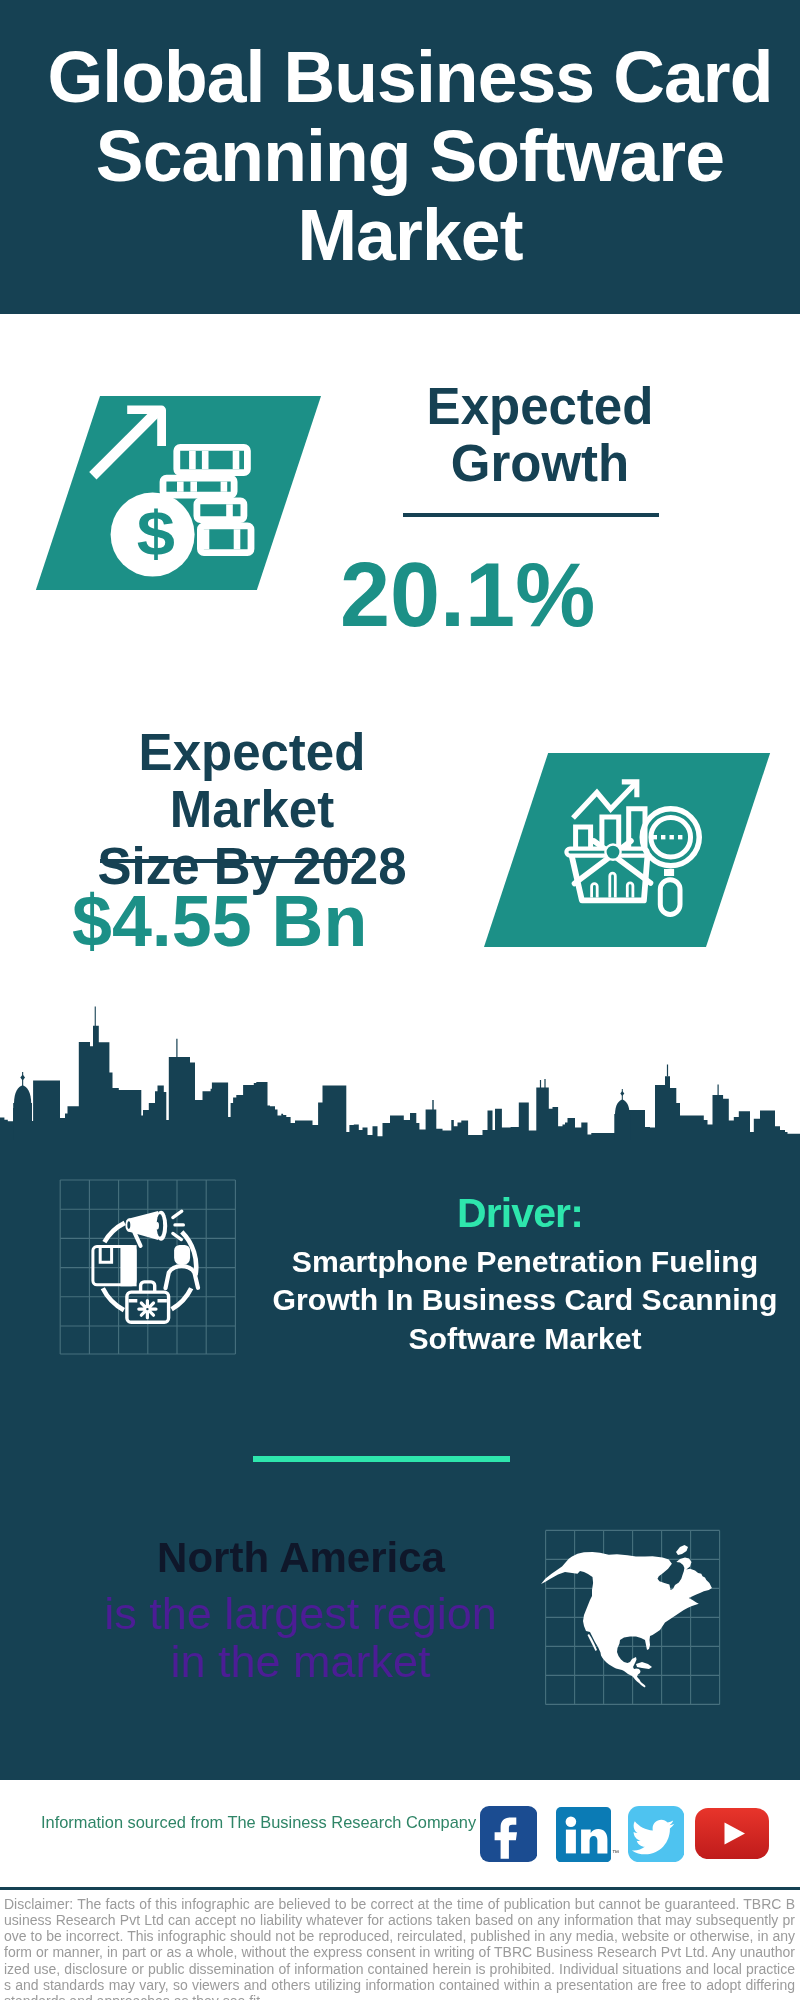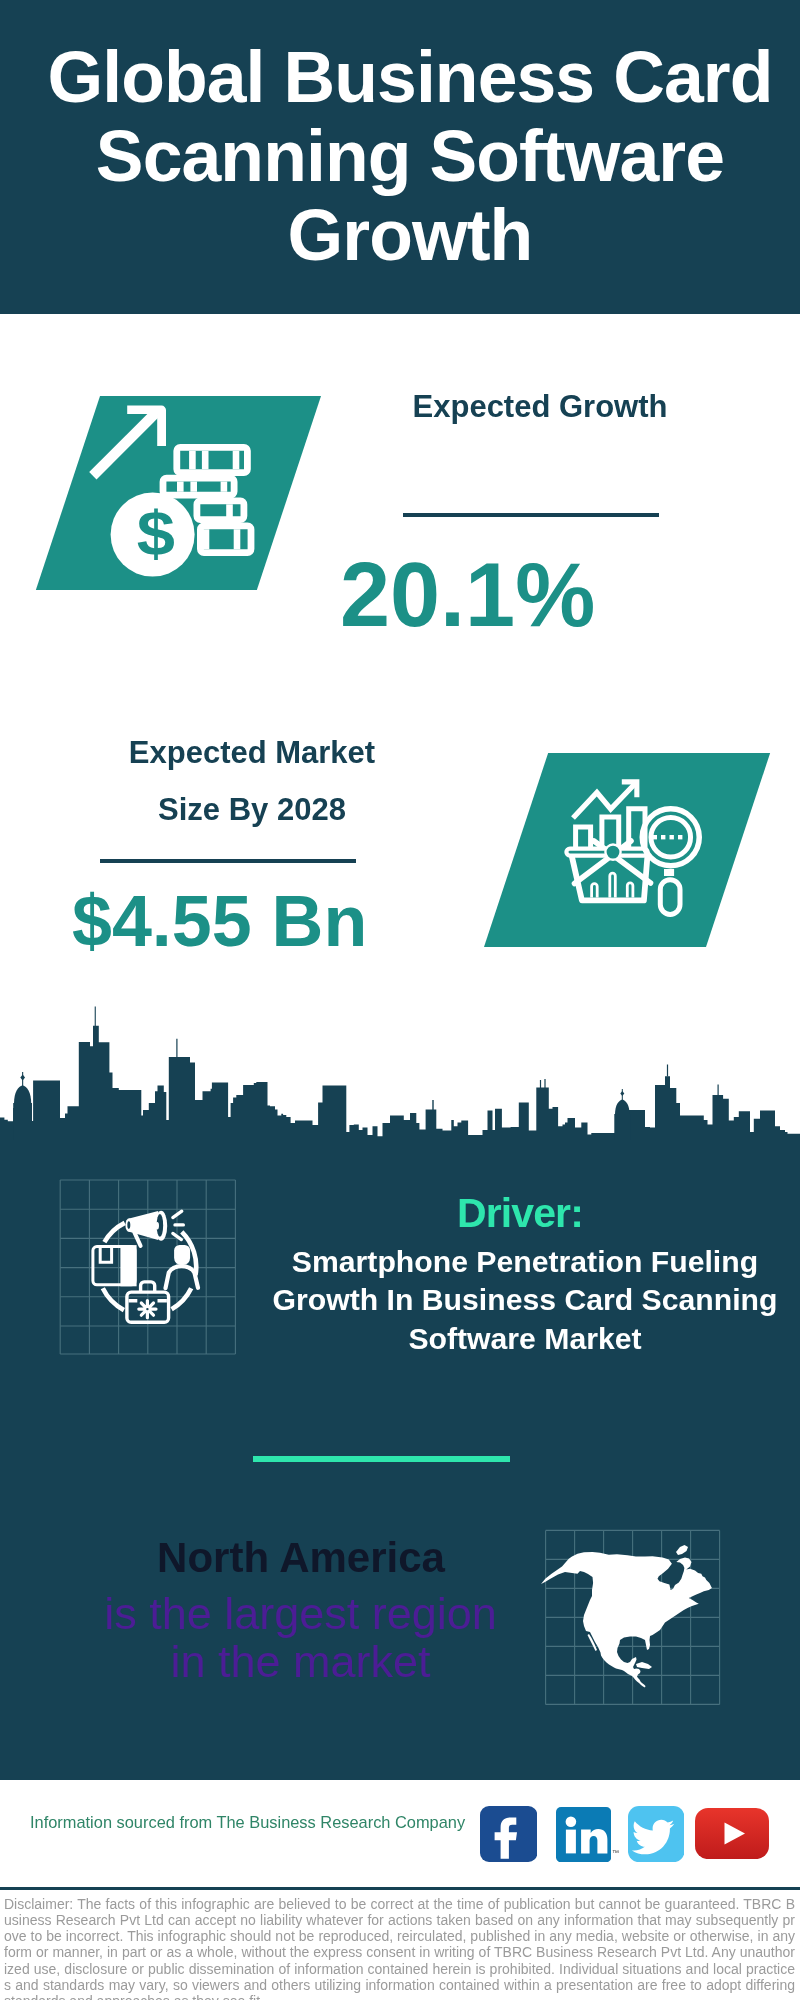--- a/index.html
+++ b/index.html
@@ -6,21 +6,21 @@
   html,body{margin:0;padding:0;background:#ffffff;}
   body{width:800px;height:2000px;font-family:"Liberation Sans",sans-serif;
        -webkit-font-smoothing:antialiased;}
   #page{position:relative;width:800px;height:2000px;overflow:hidden;background:#ffffff;}
   .abs{position:absolute;}
   
   #header{left:0;top:0;width:800px;height:314px;background:#164153;}
   #title{position:absolute;left:20px;top:0;width:780px;text-align:center;
          color:#ffffff;font-weight:bold;font-size:71.5px;line-height:79px;letter-spacing:-0.9px;}
   
-  .stat-head{position:absolute;font-weight:bold;font-size:31px;line-height:57px;
+  .stat-head{position:absolute;font-weight:bold;font-size:51px;line-height:57px;
              color:#164153;text-align:center;}
   .rule{position:absolute;height:4px;background:#164153;}
   .value{position:absolute;font-weight:bold;color:#1c9087;text-align:left;}
   
   .para{position:absolute;background:#1c9087;transform:skewX(-18.3deg);}
   
   #dark{left:0;top:1140px;width:800px;height:640px;background:#164153;}
   #skyline{position:absolute;left:0;top:1004px;width:800px;height:136px;}
   
   #driverTitle{position:absolute;text-align:center;font-weight:bold;color:#2ee6ad;font-size:41px;letter-spacing:-0.9px;}
@@ -39,21 +39,21 @@
 </style>
 </head>
 <body>
 
 <div id="page">
 
   <div class="abs" id="header">
     <div id="title" style="top:38px">
       <div>Global Business Card</div>
       <div>Scanning Software</div>
-      <div>Growth</div>
+      <div>Market</div>
     </div>
   </div>
 
   <div class="abs para" style="left:68.2px;top:396.1px;width:221.3px;height:193.6px;"></div>
   <svg class="abs" style="left:85px;top:400px;width:180px;height:185px" viewBox="85 400 180 185">
     <g fill="#ffffff">
       <path d="M127.2,405.6 H161.5 a4.5,4.5 0 0 1 4.5,4.5 V446.1 H157.2 V414.0 H127.2 Z"></path>
       <path d="M89.2,472.1 L152.6,408.7 L159.9,416.0 L96.5,479.4 Z"></path>
     </g>
     <g fill="none" stroke="#ffffff" stroke-width="6.8">
@@ -203,21 +203,21 @@
     <g stroke="#47707e" stroke-width="1.1" fill="none">
       <path d="M545.6,1530.4 V1704.4 M574.6,1530.4 V1704.4 M603.6,1530.4 V1704.4 M632.6,1530.4 V1704.4 M661.6,1530.4 V1704.4 M690.6,1530.4 V1704.4 M719.6,1530.4 V1704.4"></path>
       <path d="M545.6,1530.4 H719.6 M545.6,1559.4 H719.6 M545.6,1588.4 H719.6 M545.6,1617.4 H719.6 M545.6,1646.4 H719.6 M545.6,1675.4 H719.6 M545.6,1704.4 H719.6"></path>
     </g>
     <path fill="#ffffff" d="M 541.0,1584.0 L 545.5,1578.5 L 551.9,1573.5 L 557.0,1570.0 L 562.0,1566.5 L 568.8,1558.8 L 572.0,1556.5 L 577.5,1553.8 L 584.0,1552.3 L 592.5,1551.9 L 600.0,1552.8 L 608.8,1554.8 L 617.0,1554.2 L 627.5,1555.3 L 636.0,1556.6 L 645.0,1556.6 L 652.5,1556.3 L 662.5,1557.5 L 668.8,1559.4 L 671.9,1563.8 L 668.1,1568.8 L 663.1,1573.1 L 658.8,1576.3 L 657.5,1578.8 L 659.4,1581.3 L 664.4,1583.1 L 669.4,1584.4 L 670.6,1590.0 L 673.1,1588.8 L 675.0,1585.0 L 678.8,1582.5 L 681.3,1578.8 L 682.5,1575.0 L 683.8,1571.3 L 684.4,1568.1 L 683.1,1565.0 L 680.0,1562.5 L 676.3,1561.9 L 680.0,1559.0 L 685.0,1557.5 L 689.0,1558.5 L 691.5,1562.0 L 690.0,1566.5 L 686.3,1569.4 L 690.0,1568.8 L 695.0,1570.6 L 698.1,1573.1 L 701.3,1573.8 L 702.5,1576.3 L 705.0,1577.5 L 706.3,1580.0 L 709.4,1583.1 L 711.9,1588.1 L 708.8,1590.0 L 703.8,1591.3 L 700.0,1593.1 L 696.3,1594.4 L 692.5,1596.3 L 688.8,1598.1 L 692.5,1600.0 L 696.3,1602.5 L 698.8,1603.8 L 695.0,1605.0 L 691.3,1606.3 L 687.5,1608.1 L 683.8,1610.0 L 680.0,1612.5 L 676.3,1615.0 L 672.5,1617.5 L 668.8,1620.0 L 665.0,1622.5 L 662.5,1626.3 L 660.0,1630.0 L 656.3,1632.5 L 652.5,1635.0 L 650.0,1636.0 L 649.5,1640.0 L 650.0,1645.0 L 649.0,1649.0 L 647.0,1650.0 L 646.0,1645.0 L 645.0,1640.0 L 641.0,1638.0 L 636.0,1636.5 L 630.0,1636.5 L 624.0,1637.5 L 620.0,1640.0 L 619.5,1643.5 L 617.5,1648.0 L 617.0,1652.0 L 618.5,1656.0 L 621.0,1659.5 L 624.0,1662.0 L 627.5,1663.0 L 630.0,1662.0 L 632.0,1659.0 L 636,1657 L 636.5,1659.5 L 635.5,1662 L 634,1665 L 633,1667 L 634,1669 L 636.5,1668.5 L 639,1669 L 640.5,1671 L 640,1673 L 638,1674.5 L 637,1676.5 L 638,1678 L 639.5,1679.5 L 640.5,1681.5 L 642,1683 L 644,1684.5 L 645.5,1686 L 645,1687.5 L 643,1686.5 L 641,1685 L 639,1683 L 637,1681.5 L 635,1679.5 L 633.5,1677.5 L 632,1676 L 630,1675 L 628,1674 L 626,1672.5 L 624,1671 L 622,1670 L 620,1669.5 L 618,1669 L 616,1668.5 L 614,1667.5 L 611.5,1666 L 609,1664.5 L 606.5,1662.5 L 604.5,1660.5 L 602.5,1658 L 601,1655.5 L 600.5,1652.5 L 598.0,1647.0 L 595.0,1642.0 L 592.5,1637.0 L 590.0,1632.0 L 586.0,1631.0 L 584.0,1626.0 L 583.0,1621.0 L 584.0,1615.0 L 586.0,1610.0 L 588.0,1605.0 L 590.0,1600.0 L 592.0,1596.0 L 592.0,1590.0 L 593.1,1583.0 L 592.5,1577.0 L 588.0,1574.0 L 584.0,1572.0 L 580.0,1571.0 L 577.5,1573.8 L 572.0,1573.0 L 565.0,1572.0 L 558.0,1574.5 L 550.0,1579.0 L 545.0,1582.0 Z"></path>
     <path fill="#ffffff" d="M 589.0,1634.0 L 591.5,1638.0 L 594.5,1644.0 L 597.0,1650.0 L 595.5,1651.0 L 592.5,1645.0 L 589.5,1639.0 L 587.5,1635.0 Z"></path>
     <path fill="#ffffff" d="M 676.0,1552.0 L 680.0,1547.0 L 684.5,1545.0 L 688.0,1547.0 L 686.5,1551.0 L 682.0,1554.0 L 678.0,1555.0 Z"></path>
     <path fill="#ffffff" d="M 636,1664 L 642,1662 L 648,1664 L 652,1667 L 649,1669 L 642,1668 L 637,1667 Z"></path>
   </svg>
 
-  <div id="srcText" style="left:30px;top:1810.5px;width:460px;">
+  <div id="srcText" style="left:41px;top:1810.5px;width:460px;">
     <div>Information sourced from The Business Research Company</div>
   </div>
 
   <svg class="social" style="left:479.8px;top:1805.9px;width:57.3px;height:56px" viewBox="0 0 57.3 56">
     <rect x="0" y="0" width="57.3" height="56" rx="9" fill="#1b4c91"></rect>
     <path fill="#ffffff" d="M36.3,11.6 h-6.1 c-6.0,0 -9.6,3.5 -9.6,9.7 v5.0 h-6.0 v7.9 h6.0 v18.5 h8.3 v-18.5 h7.0 l1.1,-7.9 h-8.1 v-4.2 c0,-2.3 0.7,-3.4 3.4,-3.4 h4.0 Z"></path>
   </svg>
   <svg class="social" style="left:556.2px;top:1806.9px;width:55.2px;height:55.3px" viewBox="0 0 55.2 55.3">
     <rect x="0" y="0" width="55.2" height="55.3" rx="5" fill="#0b7bb5"></rect>
     <circle cx="14.9" cy="14.8" r="5.3" fill="#ffffff"></circle>

